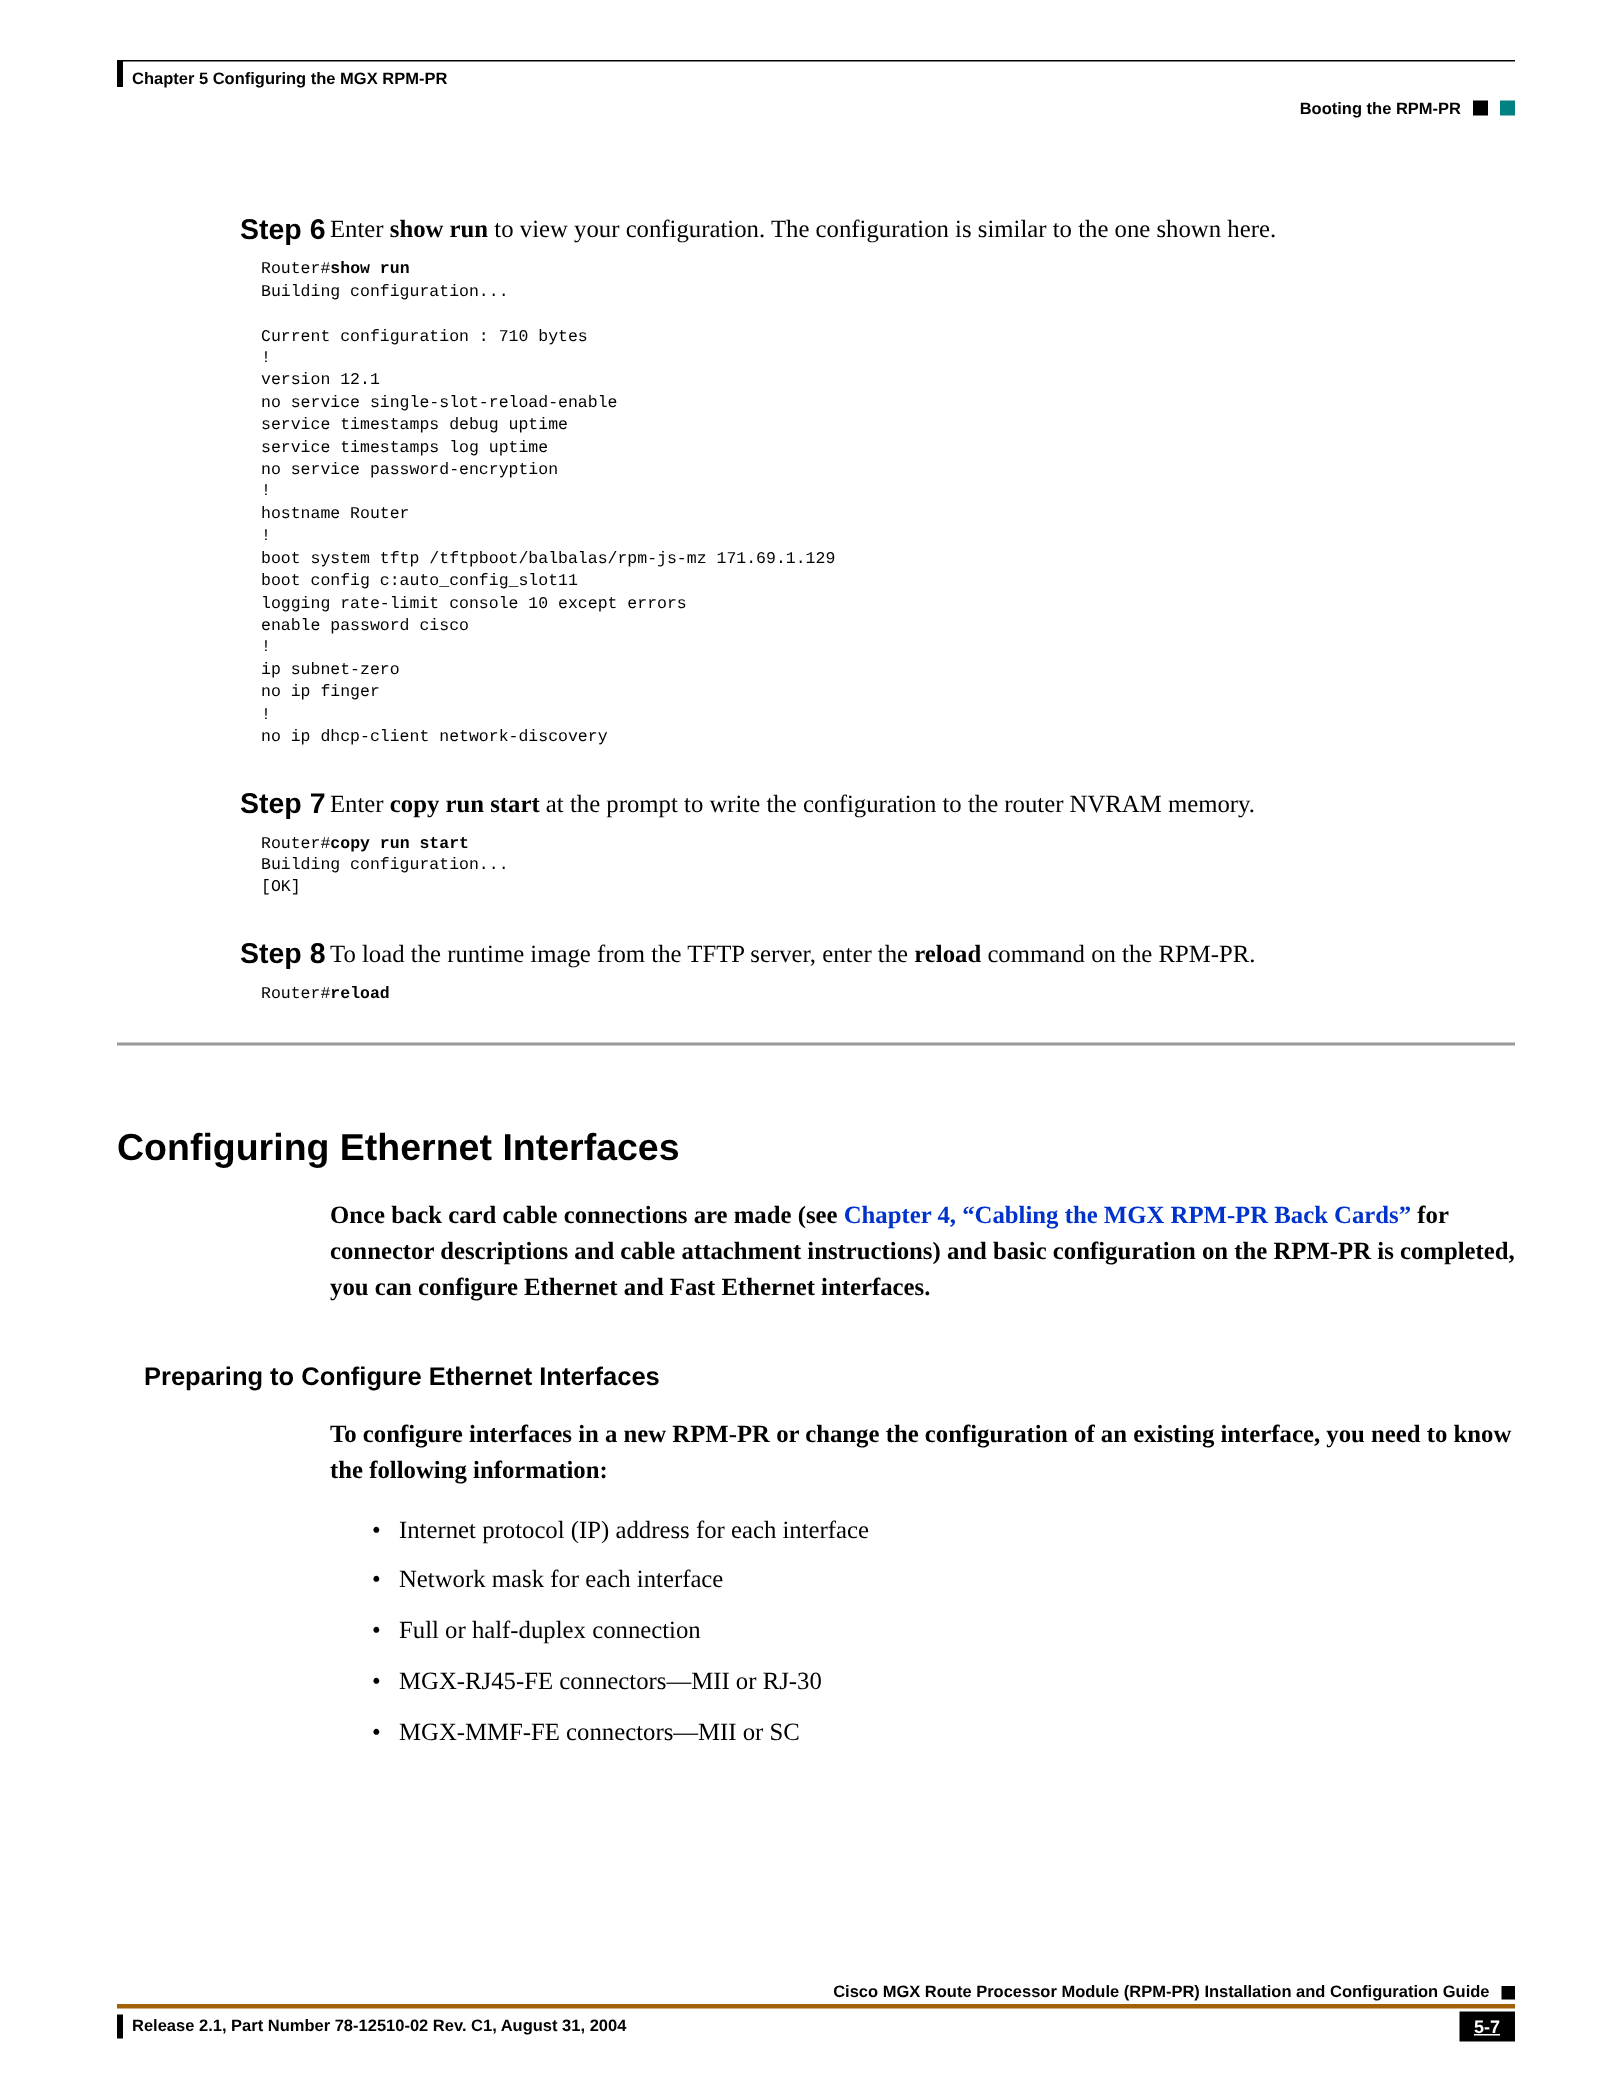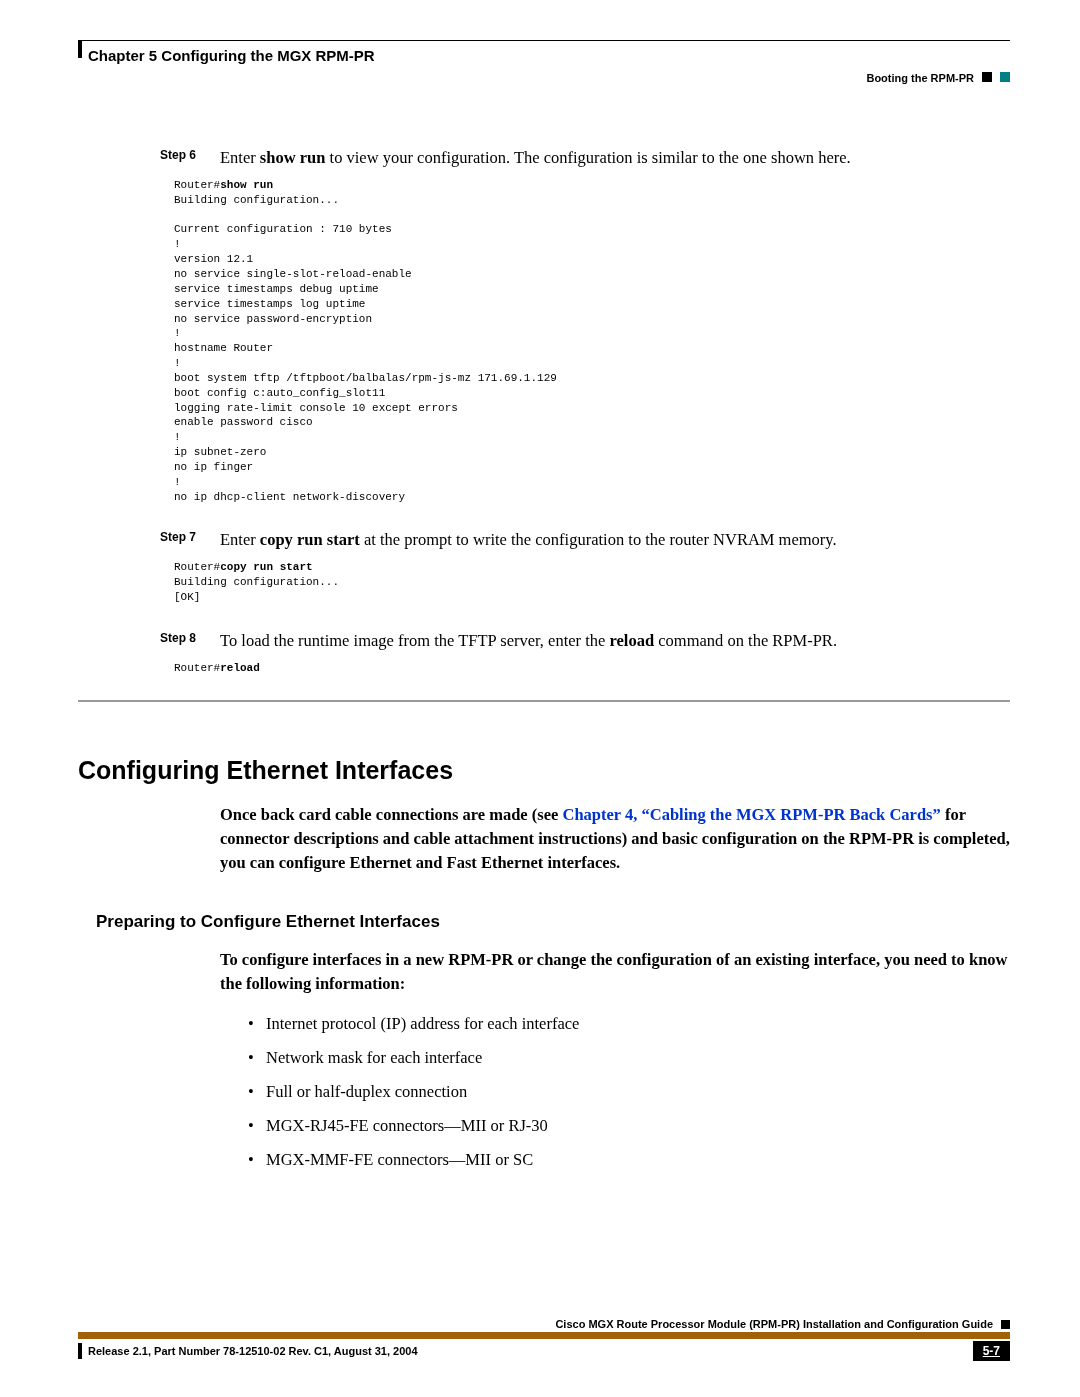--- a/index.html
+++ b/index.html
@@ -16,21 +16,21 @@
     .header {
       position: relative;
       margin-bottom: 10px;
     }
     .header-line {
       border-top: 1px solid #000;
       margin-bottom: 6px;
     }
     .header-left {
       font-family: Arial, Helvetica, sans-serif;
-      font-size: 15px;
+      font-size: 11px;
       font-weight: bold;
       padding-left: 10px;
     }
     .header-vbar-left {
       position: absolute;
       left: 0;
       top: 0;
       width: 4px;
       height: 18px;
       background: #000;
@@ -47,21 +47,21 @@
       font-size: 11px;
       font-weight: bold;
     }
     .sq { width: 10px; height: 10px; background: #000; display: inline-block; }
     .sq-teal { width: 10px; height: 10px; background: #008080; display: inline-block; }
     .content { margin-top: 62px; }
     .step-row { display: flex; margin-bottom: 6px; }
     .step-label {
       font-family: Arial, Helvetica, sans-serif;
       font-weight: bold;
-      font-size: 12px;
+      font-size: 19px;
       width: 60px;
       flex-shrink: 0;
       margin-left: 82px;
       padding-top: 2px;
     }
     .step-body { flex: 1; }
     .step-body p { line-height: 1.45; }
     b { font-weight: bold; }
     .code-block {
       font-family: 'Courier New', Courier, monospace;
@@ -120,21 +120,21 @@
       position: absolute;
       bottom: 36px;
       left: 78px;
       right: 70px;
     }
     .footer-top {
       display: flex;
       justify-content: flex-end;
       align-items: center;
       gap: 8px;
-      border-bottom: 7px solid #a16207;
+      border-bottom: 3px solid #a16207;
       padding-bottom: 2px;
       margin-bottom: 2px;
     }
     .footer-guide {
       font-family: Arial, Helvetica, sans-serif;
       font-size: 11px;
       font-weight: bold;
     }
     .footer-sq { width: 9px; height: 9px; background: #000; }
     .footer-bottom {

